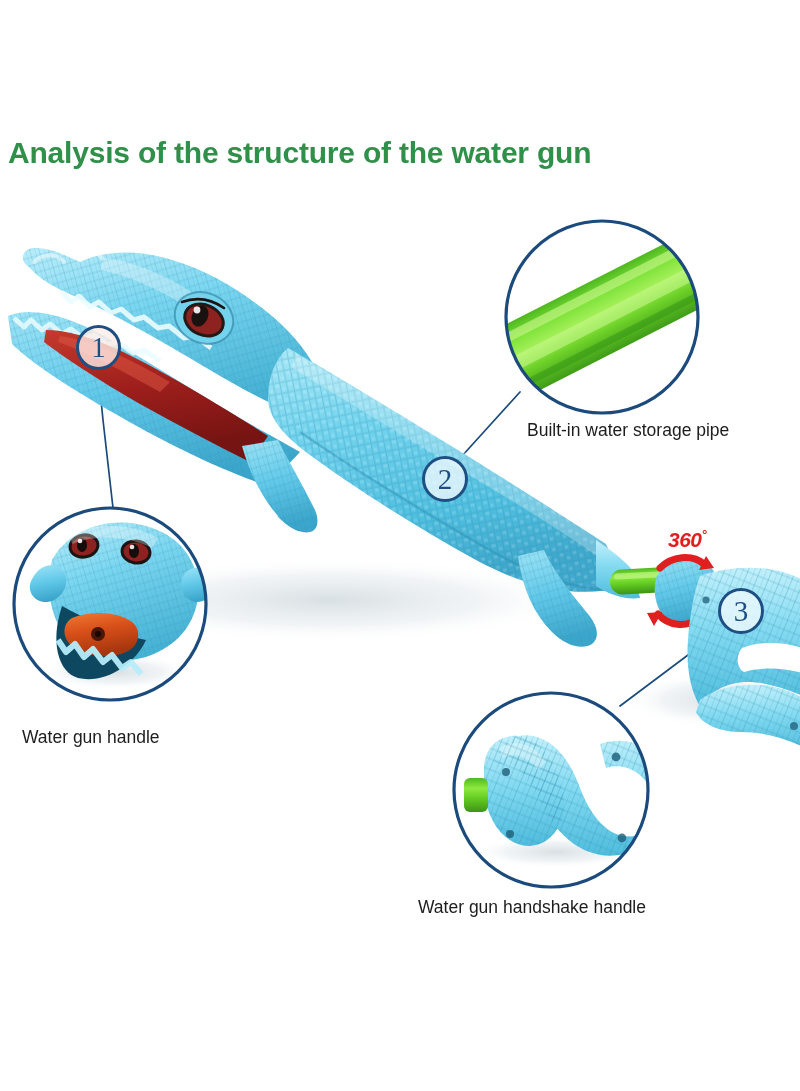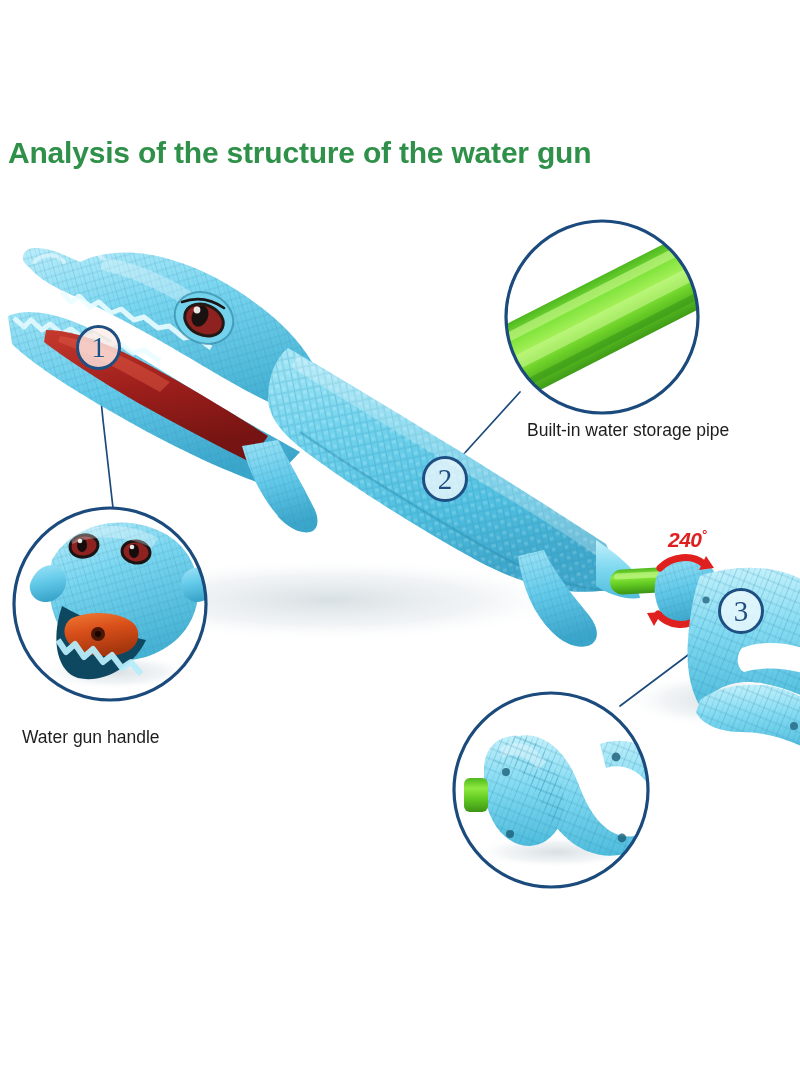--- a/index.html
+++ b/index.html
@@ -427,19 +427,20 @@
       </g>
 
     </g>
   </svg>
 
   <div class="badge" id="badge-1">1</div>
   <div class="badge" id="badge-2">2</div>
   <div class="badge" id="badge-3">3</div>
 
   <div id="rot-text">
-    <span>240</span><span class="deg">°</span>
+    <span>360</span><span class="deg">°</span>
   </div>
 
   <div class="callout-label" id="label-pipe">Built-in water storage pipe</div>
   <div class="callout-label" id="label-nozzle">Water gun handle</div>
+  <div class="callout-label" id="label-handle">Water gun handshake handle</div>
 
 </div>
 
 </body></html>

